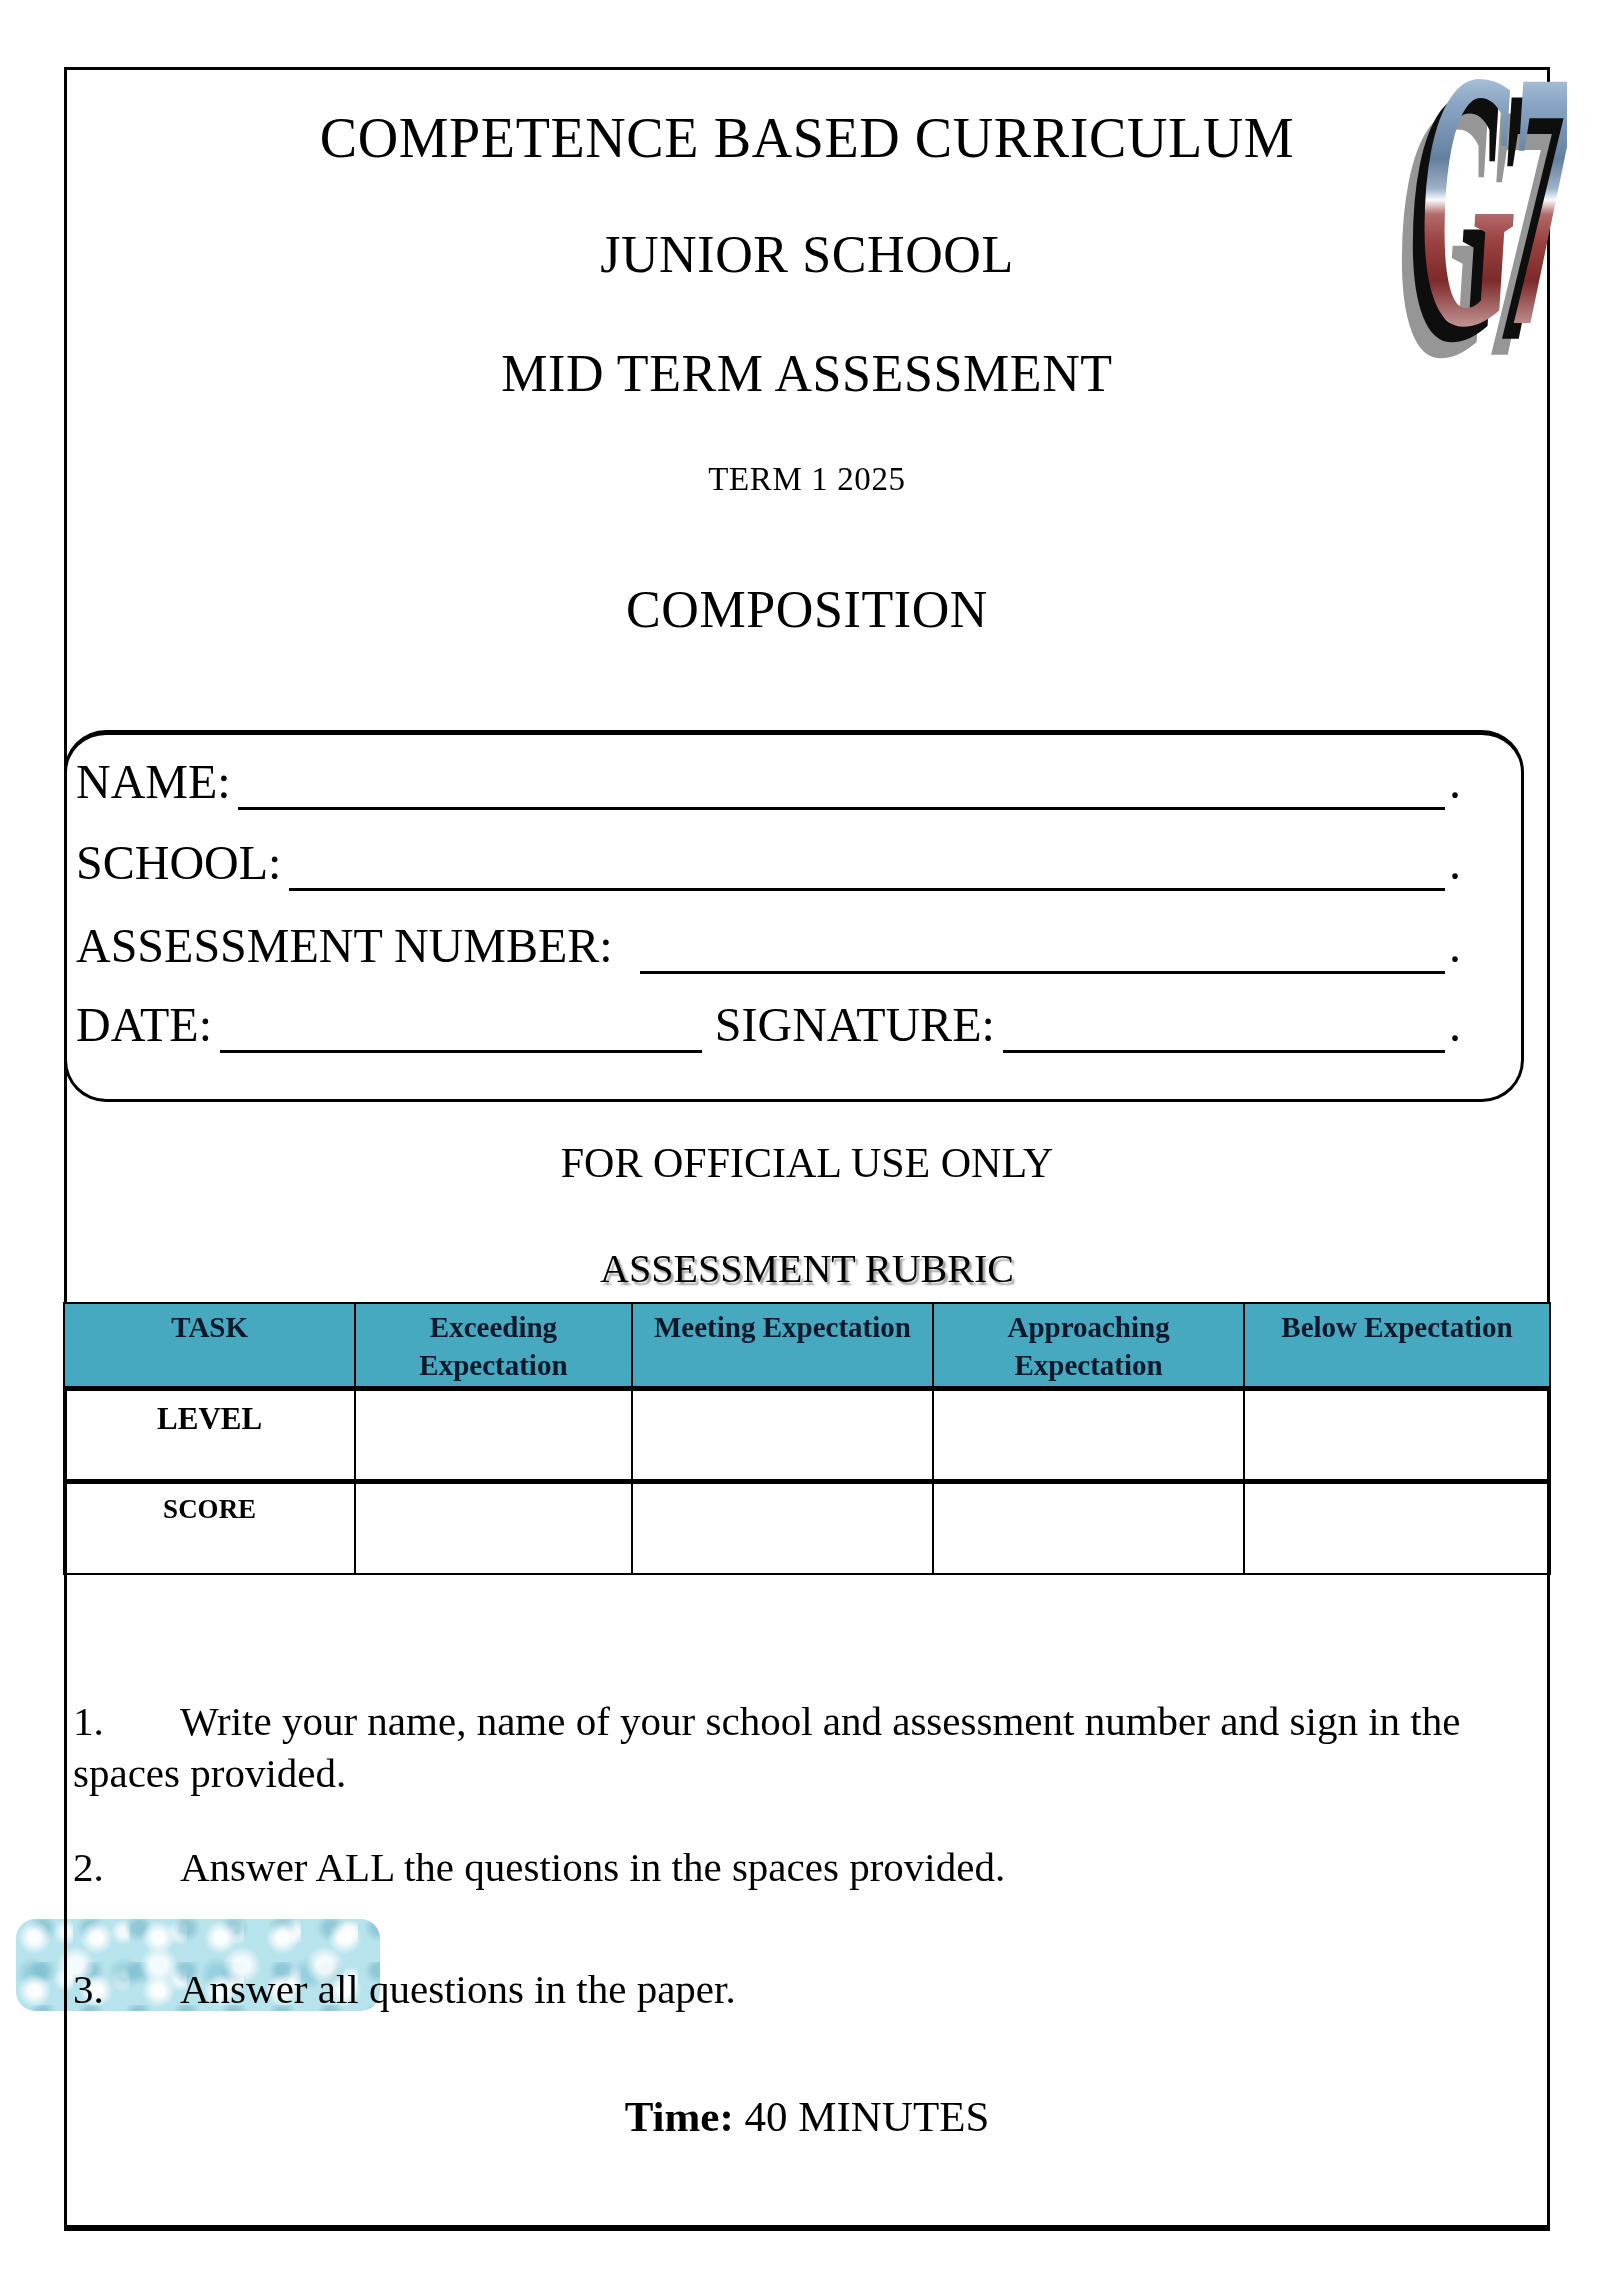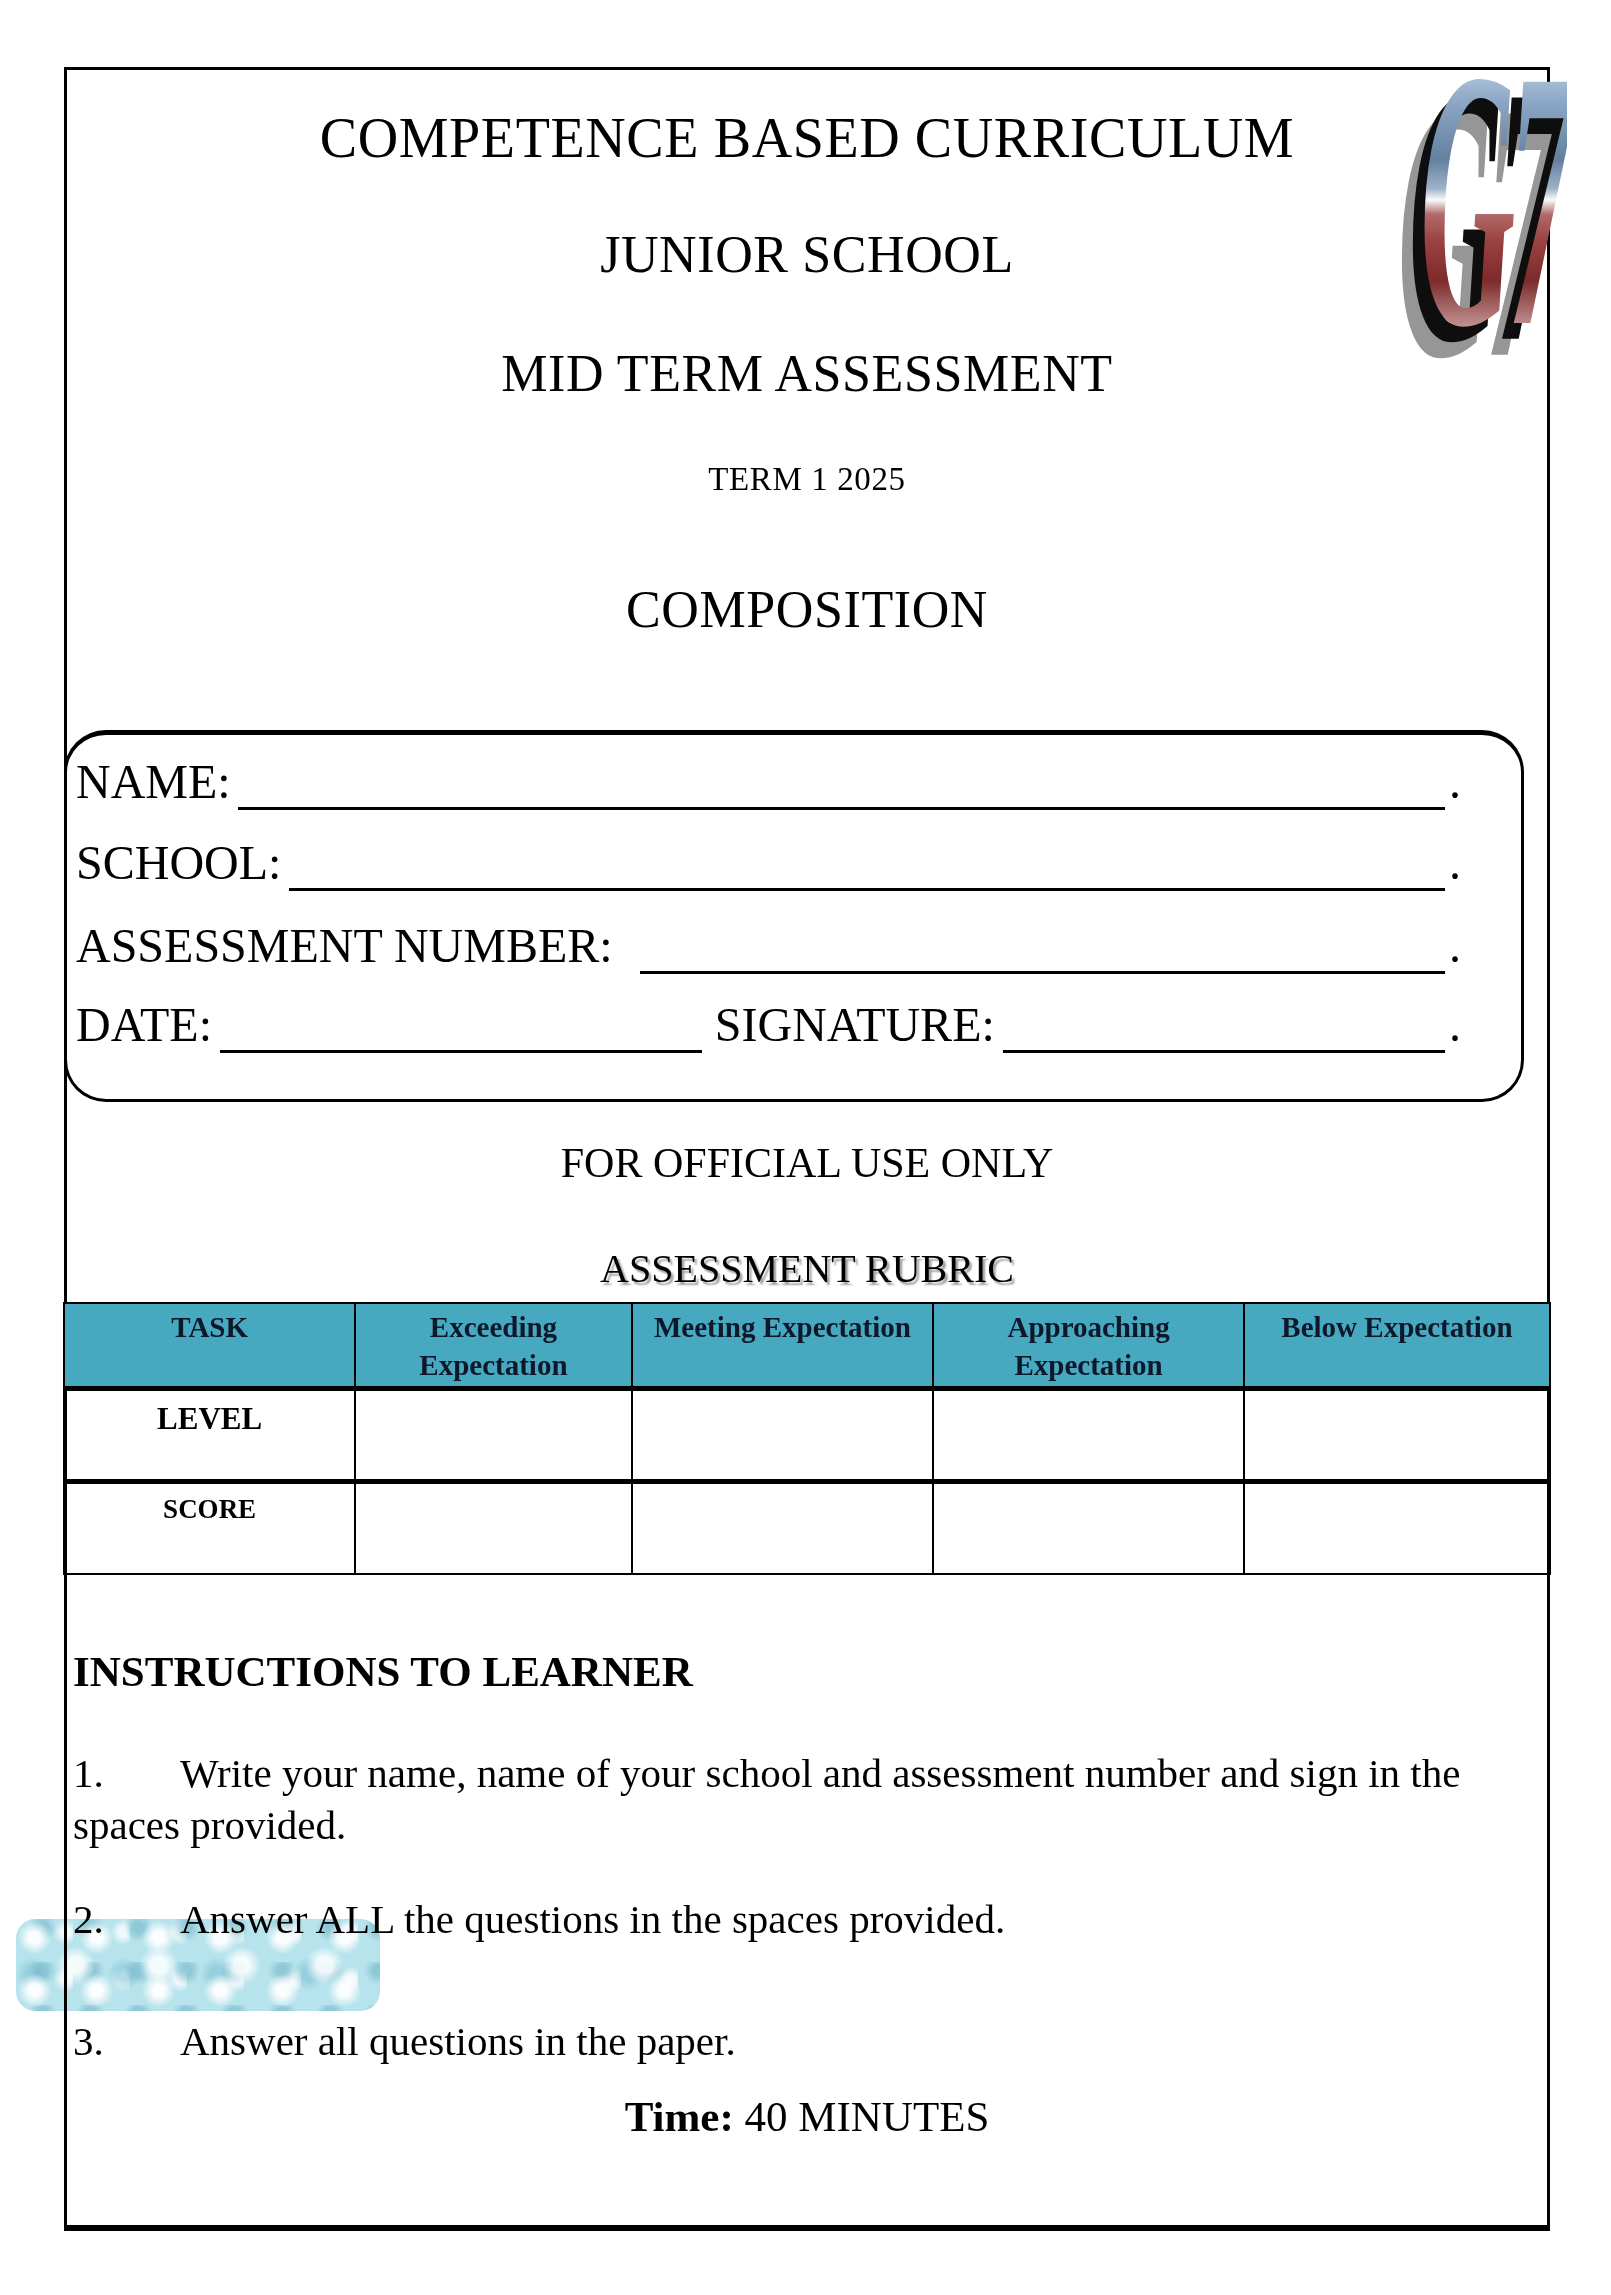--- a/index.html
+++ b/index.html
@@ -196,21 +196,20 @@
         <td class="rlabel-score">SCORE</td>
         <td class="cell"></td>
         <td class="cell"></td>
         <td class="cell"></td>
         <td class="cell"></td>
       </tr>
     </tbody>
   </table>
 
   <div class="instructions">
-    <p class="instr-heading">INSTRUCTIONS TO LEARNER</p>
     <p class="item i1"><span class="num">1.</span><span>Write your name, name of your school and assessment number and sign in the spaces provided.</span></p>
     <p class="item i2"><span class="num">2.</span><span>Answer ALL the questions in the spaces provided.</span></p>
     <p class="item i3"><span class="num">3.</span><span>Answer all questions in the paper.</span></p>
   </div>
 
   <div class="time-line">
     <span class="time-label">Time:</span>
     <span> </span><span>40 MINUTES</span>
   </div>
 

